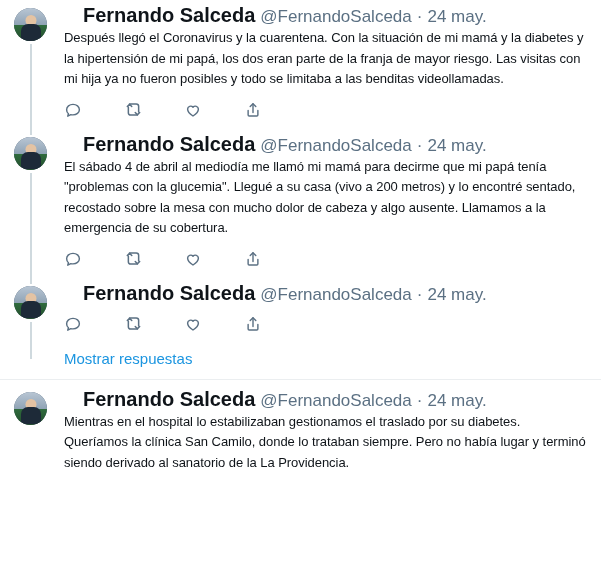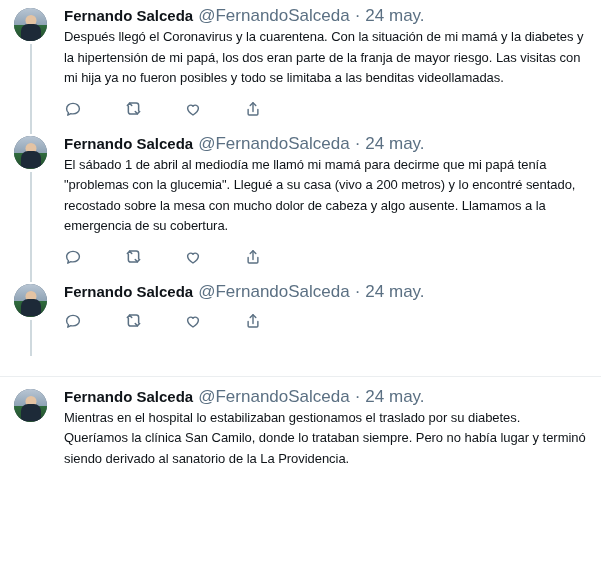--- a/index.html
+++ b/index.html
@@ -87,21 +87,22 @@
     align-items: baseline;
     flex-wrap: nowrap;
     font-size: 14.5px;
     line-height: 19px;
     margin-bottom: 2px;
     white-space: nowrap;
   }
   .name {
     font-weight: bold;
     color: #0f1419;
-    font-size: 15px;
+    font-size: 20px;
+    margin-left: 19px;
   }
   .handle, .sep, .date {
     color: #5b7083;
     font-size: 17px;
   }
   .handle { margin-left: 5px; }
   .sep { margin: 0 5px; }
   .tweet-text {
     font-size: 13px;
     line-height: 20.5px;
@@ -215,21 +216,21 @@
         <div class="body"></div>
       </div>
     </div>
     <div class="content">
       <div class="head-row">
         <span class="name">Fernando Salceda</span>
         <span class="handle">@FernandoSalceda</span>
         <span class="sep">·</span>
         <span class="date">24 may.</span>
       </div>
-      <div class="tweet-text">El sábado 1 de abril al mediodía me llamó mi mamá para decirme que mi papá tenía "problemas con la glucemia". Llegué a su casa (vivo a 200 metros) y lo encontré sentado, recostado sobre la mesa con mucho dolor de cabeza y algo ausente. Llamamos a la emergencia de su cobertura.</div>
+      <div class="tweet-text">El sábado 4 de abril al mediodía me llamó mi mamá para decirme que mi papá tenía "problemas con la glucemia". Llegué a su casa (vivo a 200 metros) y lo encontré sentado, recostado sobre la mesa con mucho dolor de cabeza y algo ausente. Llamamos a la emergencia de su cobertura.</div>
       <div class="actions">
         <div class="action">
           <svg width="18" height="18" viewBox="0 0 24 24" fill="none" stroke="#5b7083" stroke-width="1.9">
               <path d="M3.5 11.5c0-4 3.8-7 8.5-7s8.5 3 8.5 7-3.8 7-8.5 7c-1 0-2-.12-2.9-.35L5 20.2l.9-3.2C4.4 15.7 3.5 13.7 3.5 11.5z" stroke-linejoin="round"></path>
             </svg>
         </div>
         <div class="action">
           <svg width="19" height="19" viewBox="0 0 24 24" fill="none" stroke="#5b7083" stroke-width="1.9">
               <path d="M7 5h8.5a3 3 0 0 1 3 3v7" stroke-linecap="round"></path>
               <path d="M4.2 8.2 7 5.3l2.8 2.9" stroke-linecap="round" stroke-linejoin="round"></path>
@@ -297,20 +298,21 @@
             </svg>
         </div>
       </div>
     </div>
   </div>
 
   <div class="show-replies-row">
     <div class="avatar-col">
       <div class="thread-line"></div>
     </div>
+    <div class="show-replies">Mostrar respuestas</div>
   </div>
 
   <div class="divider"></div>
 
   <div class="tweet">
     <div class="avatar-col">
       <div class="avatar">
         <div class="sky"></div>
         <div class="ground"></div>
         <div class="head"></div>

